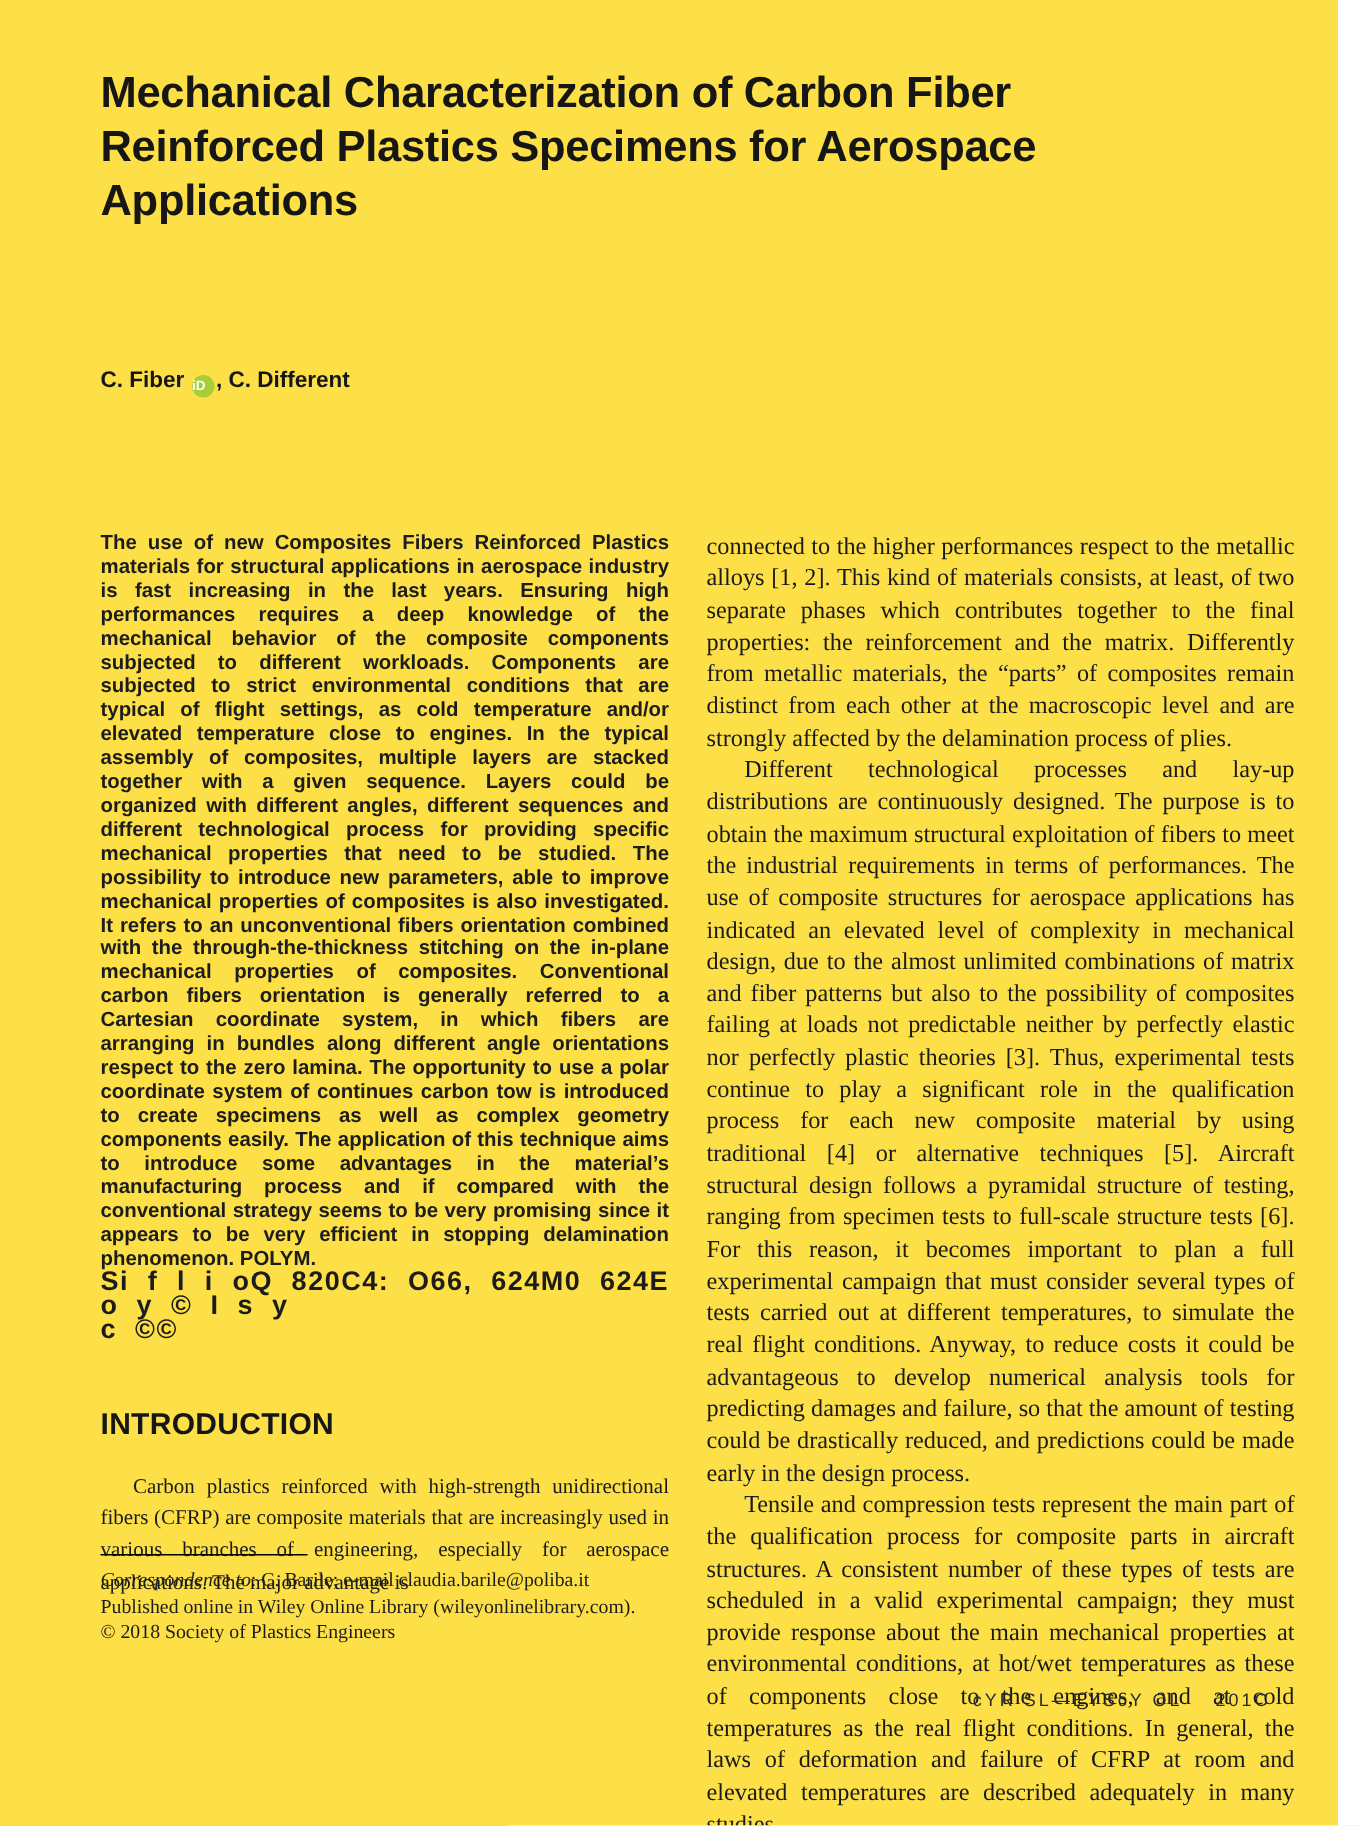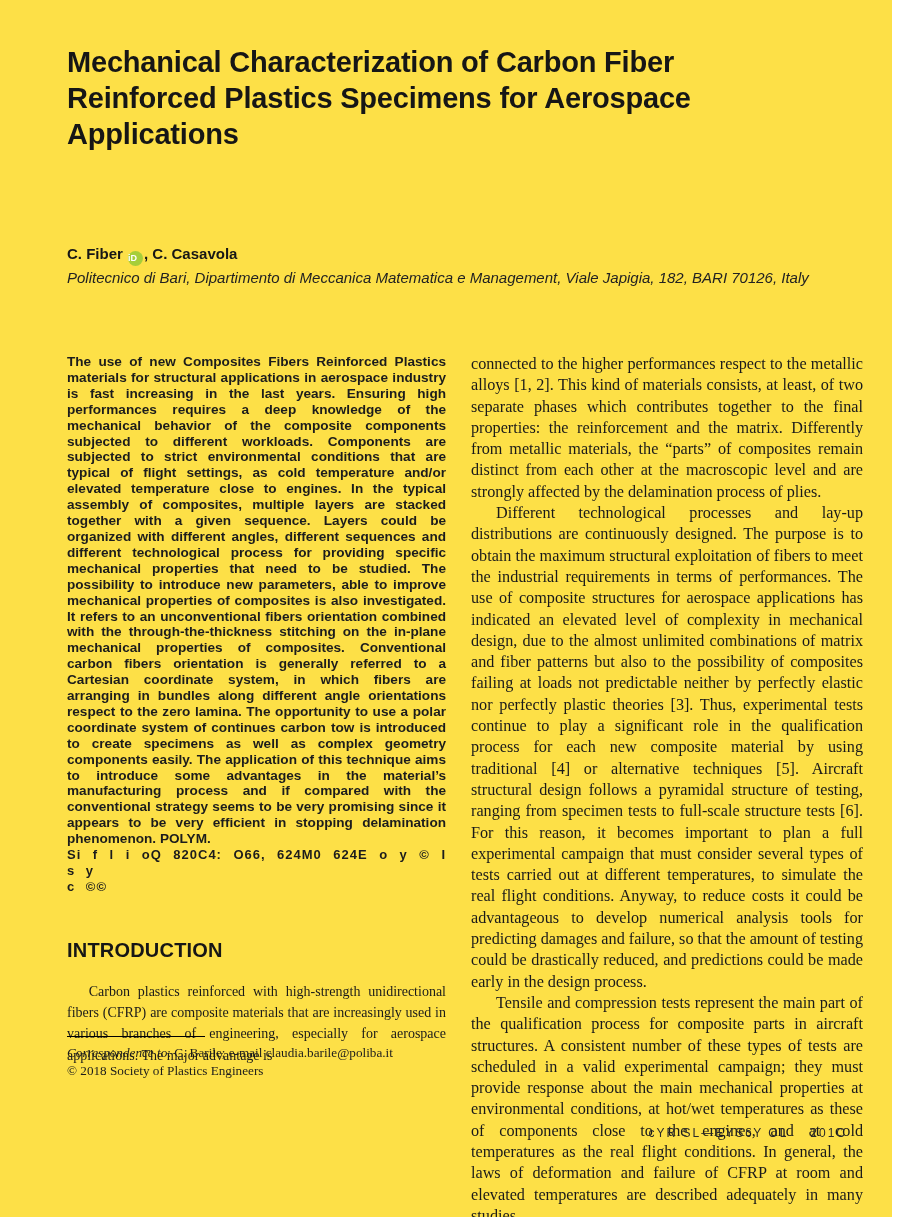--- a/index.html
+++ b/index.html
@@ -73,21 +73,21 @@
     font-family: "Liberation Sans", sans-serif;
     font-weight: bold;
     font-size: 13.6px;
     line-height: 15.9px;
     text-align: justify;
     color: #1c1c1c;
   }
   .abstract-tail {
     font-family: "Liberation Sans", sans-serif;
     font-weight: bold;
-    font-size: 13px;
+    font-size: 18px;
     line-height: 15.9px;
     text-align: justify;
     word-spacing: 6px;
     letter-spacing: 1px;
     color: #1c1c1c;
   }
   .section-heading {
     margin-top: 44px;
     font-family: "Liberation Sans", sans-serif;
     font-weight: bold;
@@ -135,23 +135,22 @@
   .footer .gap { display: inline-block; width: 22px; }
   .italic { font-style: italic; }
 </style>
 </head>
 <body>
 
 <div class="page">
 
   <h1 class="title">Mechanical Characterization of Carbon Fiber Reinforced Plastics Specimens for Aerospace Applications</h1>
 
-  <div class="authors"><span>C. Fiber </span><span class="orcid">iD</span><span>, C. Casavola</span></div>
+  <div class="authors"><span>C. Fiber </span><span class="orcid">iD</span><span>, C. Different</span></div>
 
-  <div class="affiliation">Politecnico di Bari, Dipartimento di Meccanica Matematica e Management, Viale Japigia, 182, BARI 70126, Italy</div>
 
   <div class="columns">
 
     <div class="col-left">
       <div class="abstract">
         <span>The use of new Composites Fibers Reinforced Plastics materials for structural applications in aerospace industry is fast increasing in the last years. Ensuring high performances requires a deep knowledge of the mechanical behavior of the composite components subjected to different workloads. Components are subjected to strict environmental conditions that are typical of flight settings, as cold temperature and/or elevated temperature close to engines. In the typical assembly of composites, multiple layers are stacked together with a given sequence. Layers could be organized with different angles, different sequences and different technological process for providing specific mechanical properties that need to be studied. The possibility to introduce new parameters, able to improve mechanical properties of composites is also investigated. It refers to an unconventional fibers orientation combined with the through-the-thickness stitching on the in-plane mechanical properties of composites. Conventional carbon fibers orientation is generally referred to a Cartesian coordinate system, in which fibers are arranging in bundles along different angle orientations respect to the zero lamina. The opportunity to use a polar coordinate system of continues carbon tow is introduced to create specimens as well as complex geometry components easily. The application of this technique aims to introduce some advantages in the material’s manufacturing process and if compared with the conventional strategy seems to be very promising since it appears to be very efficient in stopping delamination phenomenon. POLYM.</span>
         <span class="abstract-tail" style="display:block;">Si f l i oQ 820C4: O66, 624M0    624E o y ©      I s y</span>
         <span class="abstract-tail" style="display:block;">c      ©©</span>
       </div>
 
@@ -164,20 +163,21 @@
       <p class="body-para">connected to the higher performances respect to the metallic alloys [1, 2]. This kind of materials consists, at least, of two separate phases which contributes together to the final properties: the reinforcement and the matrix. Differently from metallic materials, the “parts” of composites remain distinct from each other at the macroscopic level and are strongly affected by the delamination process of plies.</p>
       <p class="body-para indent">Different technological processes and lay-up distributions are continuously designed. The purpose is to obtain the maximum structural exploitation of fibers to meet the industrial requirements in terms of performances. The use of composite structures for aerospace applications has indicated an elevated level of complexity in mechanical design, due to the almost unlimited combinations of matrix and fiber patterns but also to the possibility of composites failing at loads not predictable neither by perfectly elastic nor perfectly plastic theories [3]. Thus, experimental tests continue to play a significant role in the qualification process for each new composite material by using traditional [4] or alternative techniques [5]. Aircraft structural design follows a pyramidal structure of testing, ranging from specimen tests to full-scale structure tests [6]. For this reason, it becomes important to plan a full experimental campaign that must consider several types of tests carried out at different temperatures, to simulate the real flight conditions. Anyway, to reduce costs it could be advantageous to develop numerical analysis tools for predicting damages and failure, so that the amount of testing could be drastically reduced, and predictions could be made early in the design process.</p>
       <p class="body-para indent">Tensile and compression tests represent the main part of the qualification process for composite parts in aircraft structures. A consistent number of these types of tests are scheduled in a valid experimental campaign; they must provide response about the main mechanical properties at environmental conditions, at hot/wet temperatures as these of components close to the engines, and at cold temperatures as the real flight conditions. In general, the laws of deformation and failure of CFRP at room and elevated temperatures are described adequately in many studies,</p>
     </div>
 
   </div>
 
   <div class="footnote">
     <div class="footnote-rule"></div>
     <div><span class="italic">Correspondence to</span><span>: C. Barile; e-mail claudia.barile@poliba.it</span></div>
+    <div>Published online in Wiley Online Library (wileyonlinelibrary.com).</div>
     <div>© 2018 Society of Plastics Engineers</div>
   </div>
 
   <div class="footer">
     <span>cYR SL—EYScY OL</span><span class="gap"></span><span>201C</span>
   </div>
 
 </div>
 
 </body></html>

